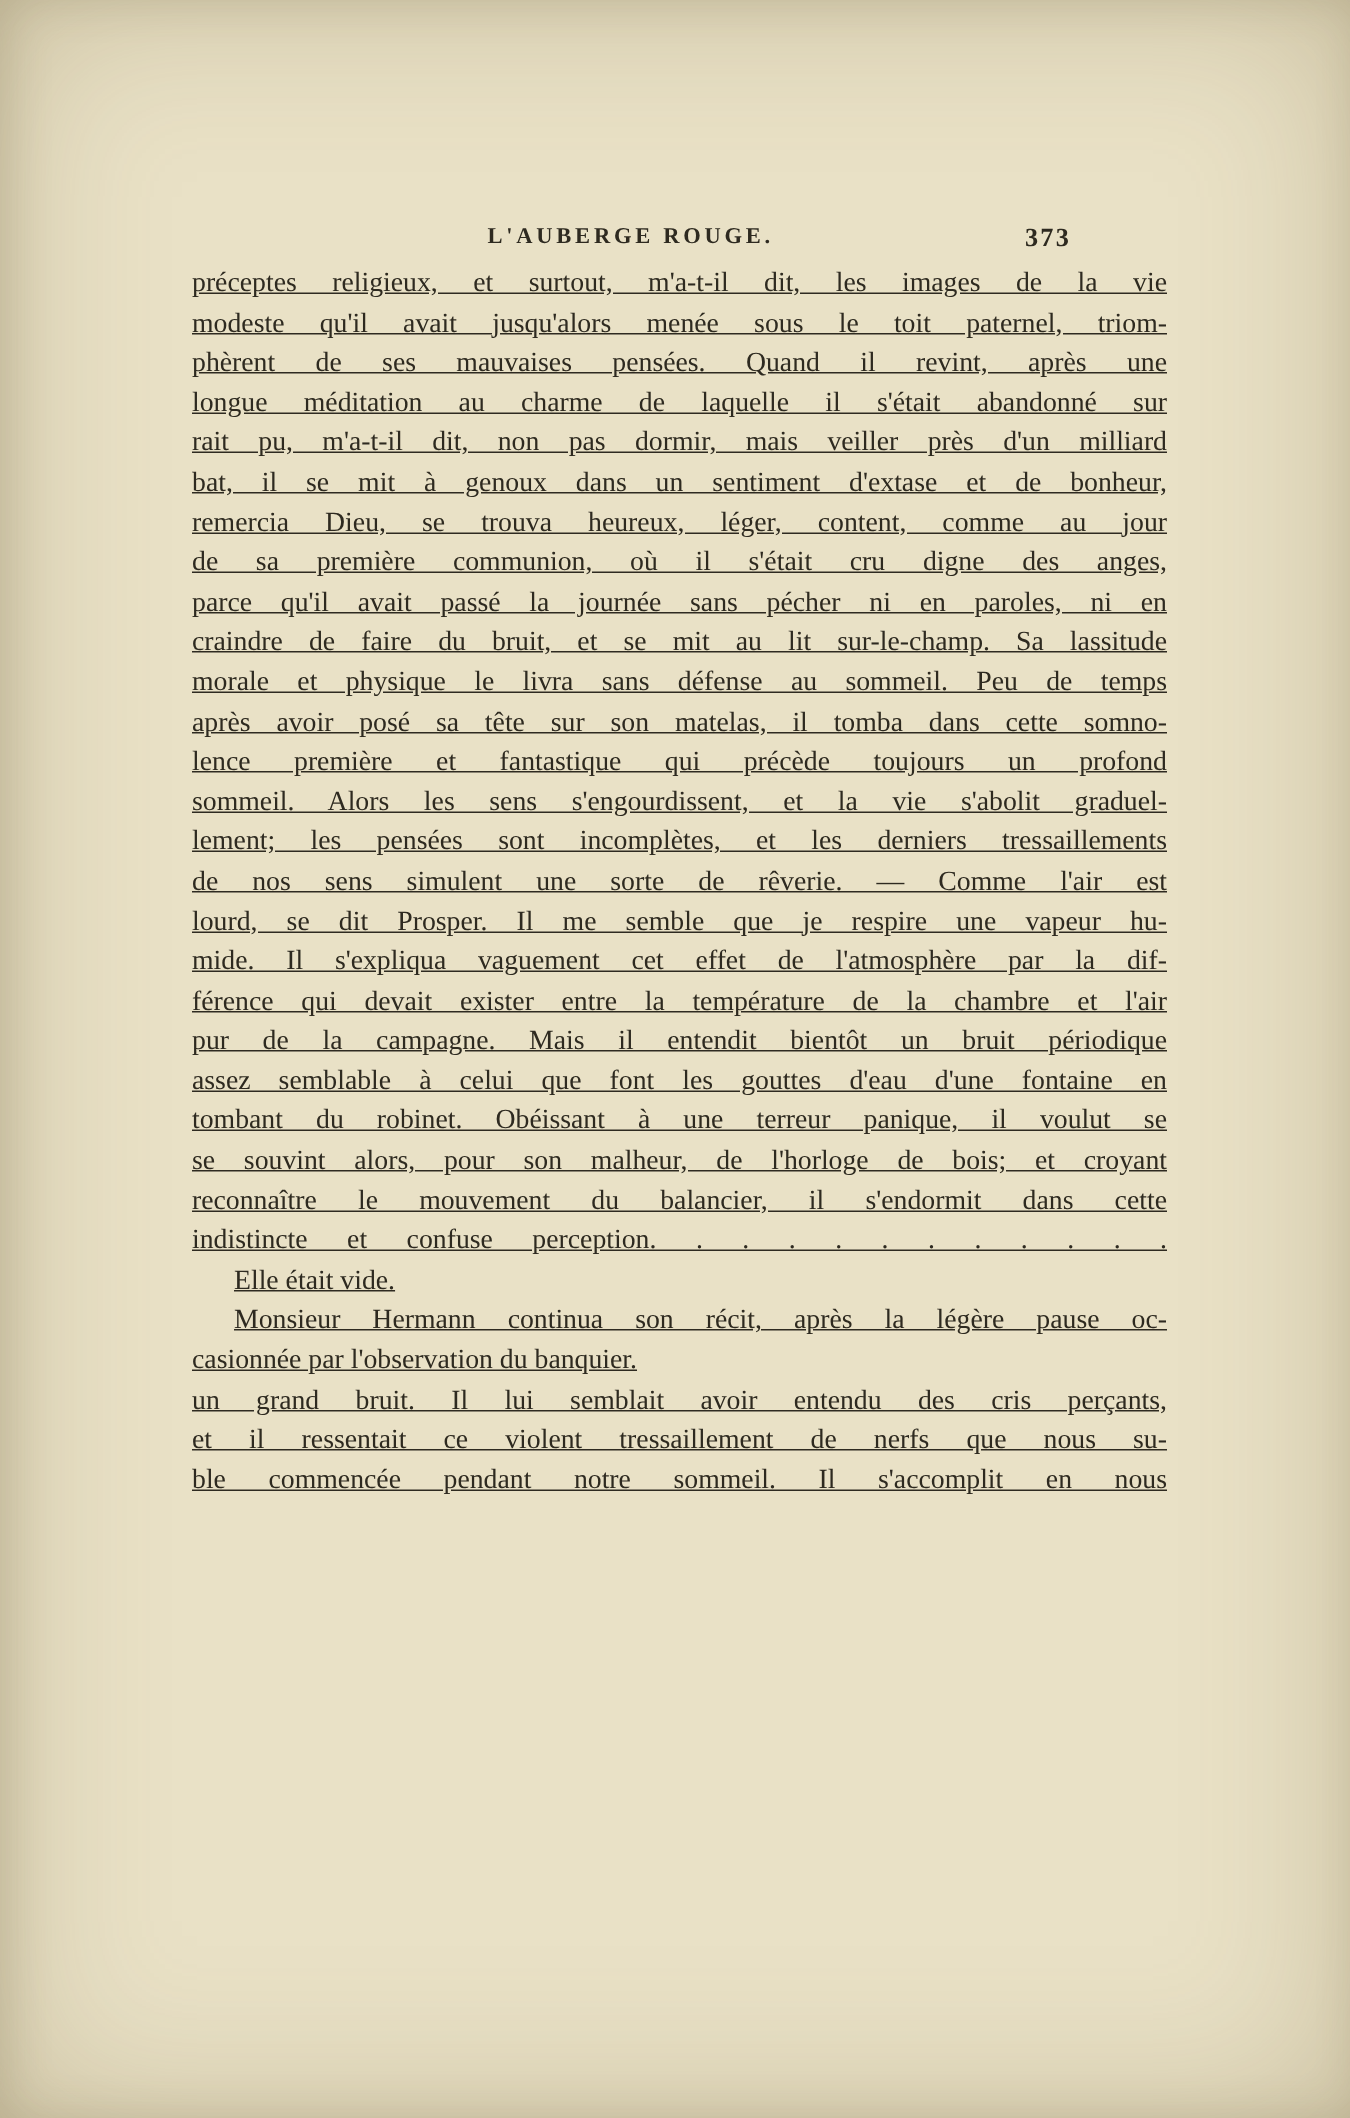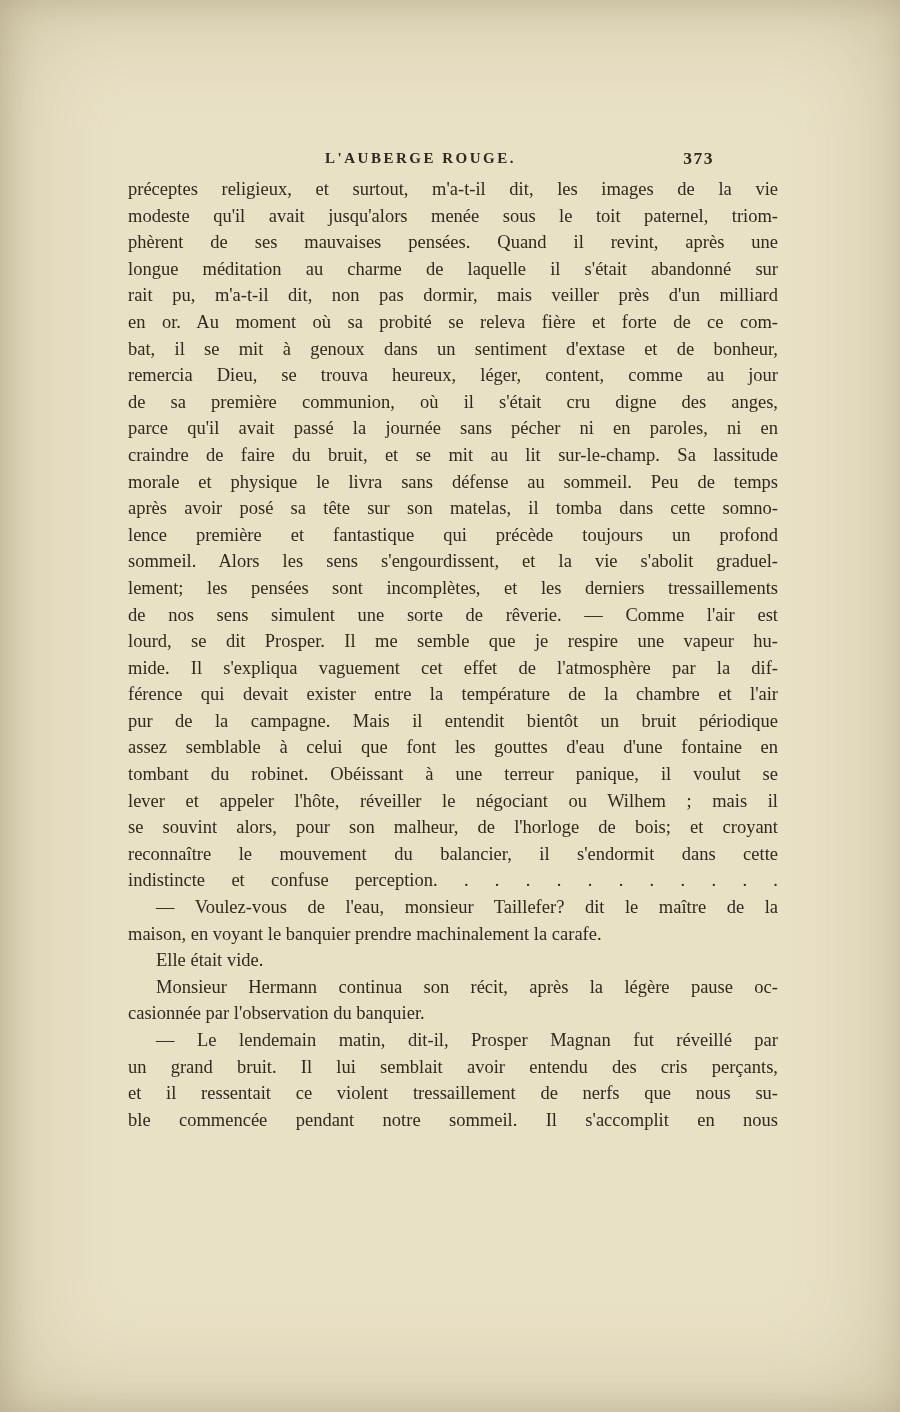--- a/index.html
+++ b/index.html
@@ -54,20 +54,21 @@
   }
   .text-block {
     width: 650px;
     font-size: 18.5px;
     line-height: 26.6px;
   }
   .line {
     text-align: justify;
     text-align-last: justify;
     white-space: normal;
+    text-decoration: underline;
   }
   .line.no-justify {
     text-align-last: left;
   }
   .line.indent {
     text-indent: 28px;
   }
 </style>
 </head>
 <body>
@@ -77,54 +78,47 @@
     <span class="running-title">L'AUBERGE ROUGE.</span>
     <span class="folio">373</span>
   </div>
   <div class="text-block" id="text-block">
       <div class="paragraph">
         <div class="line">préceptes religieux, et surtout, m'a-t-il dit, les images de la vie</div>
         <div class="line">modeste qu'il avait jusqu'alors menée sous le toit paternel, triom-</div>
         <div class="line">phèrent de ses mauvaises pensées. Quand il revint, après une</div>
         <div class="line">longue méditation au charme de laquelle il s'était abandonné sur</div>
         <div class="line">rait pu, m'a-t-il dit, non pas dormir, mais veiller près d'un milliard</div>
-        <div class="line">en or. Au moment où sa probité se releva fière et forte de ce com-</div>
         <div class="line">bat, il se mit à genoux dans un sentiment d'extase et de bonheur,</div>
         <div class="line">remercia Dieu, se trouva heureux, léger, content, comme au jour</div>
         <div class="line">de sa première communion, où il s'était cru digne des anges,</div>
         <div class="line">parce qu'il avait passé la journée sans pécher ni en paroles, ni en</div>
         <div class="line">craindre de faire du bruit, et se mit au lit sur-le-champ. Sa lassitude</div>
         <div class="line">morale et physique le livra sans défense au sommeil. Peu de temps</div>
         <div class="line">après avoir posé sa tête sur son matelas, il tomba dans cette somno-</div>
         <div class="line">lence première et fantastique qui précède toujours un profond</div>
         <div class="line">sommeil. Alors les sens s'engourdissent, et la vie s'abolit graduel-</div>
         <div class="line">lement; les pensées sont incomplètes, et les derniers tressaillements</div>
         <div class="line">de nos sens simulent une sorte de rêverie. — Comme l'air est</div>
         <div class="line">lourd, se dit Prosper. Il me semble que je respire une vapeur hu-</div>
         <div class="line">mide. Il s'expliqua vaguement cet effet de l'atmosphère par la dif-</div>
         <div class="line">férence qui devait exister entre la température de la chambre et l'air</div>
         <div class="line">pur de la campagne. Mais il entendit bientôt un bruit périodique</div>
         <div class="line">assez semblable à celui que font les gouttes d'eau d'une fontaine en</div>
         <div class="line">tombant du robinet. Obéissant à une terreur panique, il voulut se</div>
-        <div class="line">lever et appeler l'hôte, réveiller le négociant ou Wilhem ; mais il</div>
         <div class="line">se souvint alors, pour son malheur, de l'horloge de bois; et croyant</div>
         <div class="line">reconnaître le mouvement du balancier, il s'endormit dans cette</div>
         <div class="line">indistincte et confuse perception. . . . . . . . . . . .</div>
-      </div>
-      <div class="paragraph">
-        <div class="line indent">— Voulez-vous de l'eau, monsieur Taillefer? dit le maître de la</div>
-        <div class="line no-justify">maison, en voyant le banquier prendre machinalement la carafe.</div>
       </div>
       <div class="paragraph">
         <div class="line indent no-justify">Elle était vide.</div>
       </div>
       <div class="paragraph">
         <div class="line indent">Monsieur Hermann continua son récit, après la légère pause oc-</div>
         <div class="line no-justify">casionnée par l'observation du banquier.</div>
       </div>
       <div class="paragraph">
-        <div class="line indent">— Le lendemain matin, dit-il, Prosper Magnan fut réveillé par</div>
         <div class="line">un grand bruit. Il lui semblait avoir entendu des cris perçants,</div>
         <div class="line">et il ressentait ce violent tressaillement de nerfs que nous su-</div>
         <div class="line">ble commencée pendant notre sommeil. Il s'accomplit en nous</div>
       </div>
     </div>
 </div>
 
 </body></html>

